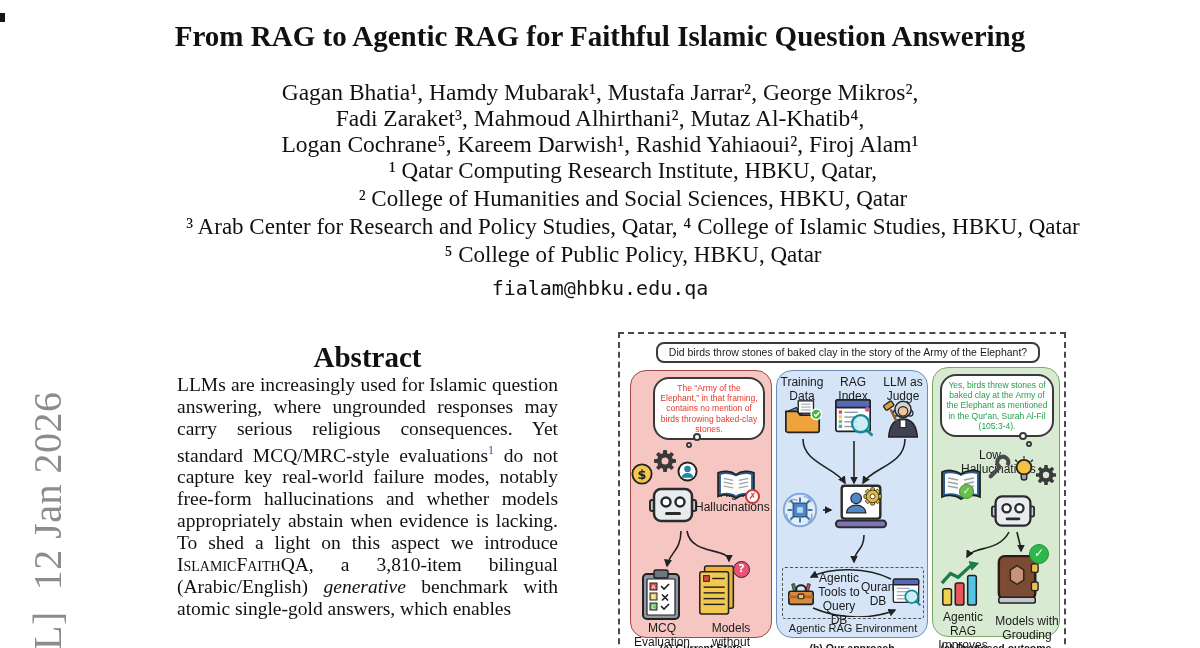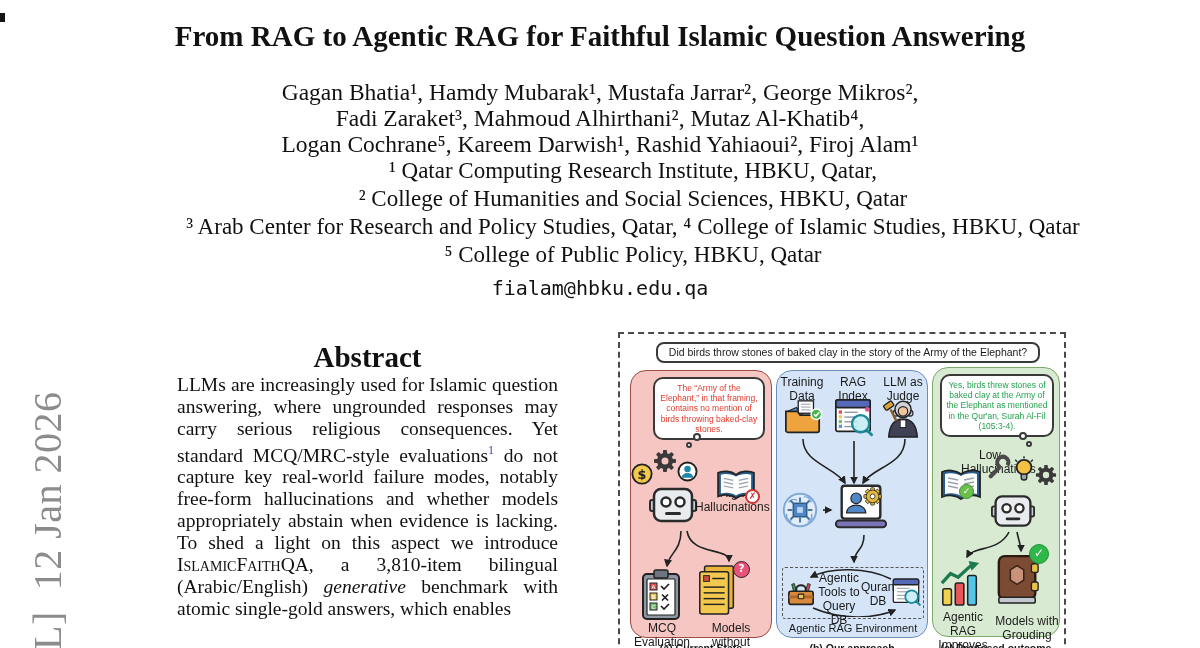--- a/index.html
+++ b/index.html
@@ -33,21 +33,21 @@
        font-family:"Liberation Sans","DejaVu Sans",sans-serif;color:#1a1a1a;}
   .qbox{position:absolute;left:36px;top:8px;width:384px;height:21px;background:#fff;
         border:2px solid #3a3a3a;border-radius:8px;box-sizing:border-box;
         font-size:10.5px;line-height:17px;text-align:center;}
   .panel{position:absolute;box-sizing:border-box;border-radius:16px;}
   .pa{left:10px;top:36px;width:142px;height:268px;background:var(--panel-a-bg,#f5c6c2);border:1.5px solid var(--panel-a-border,#9e4b44);}
   .pb{left:156px;top:36px;width:152px;height:268px;background:var(--panel-b-bg,#d5e5f7);border:1.5px solid var(--panel-b-border,#6c8ebf);}
   .pc{left:312px;top:33px;width:128px;height:270px;background:var(--panel-c-bg,#d9ead3);border:1.5px solid var(--panel-c-border,#7ca966);}
   .cap{position:absolute;top:308px;text-align:center;font-weight:bold;font-size:10.5px;}
   .capa{left:10px;width:142px;} .capb{left:156px;width:152px;} .capc{left:312px;width:128px;}
-  .bubble{position:absolute;background:#fff;border:2px solid #3a3a3a;border-radius:10px;
+  .bubble{position:absolute;background:#fff;border:2px solid #3a3a3a;border-radius:16px;
           box-sizing:border-box;padding:4px 2px;font-size:8.5px;line-height:1.2;text-align:center;}
   .bub-red{color:var(--red-text,#e03a2b);}
   .bub-green{color:var(--green-text,#23a14d);}
   .tailc{position:absolute;background:#fff;border:2px solid #3a3a3a;border-radius:50%;box-sizing:border-box;}
   .blabel{position:absolute;font-size:12px;line-height:1.18;text-align:center;}
   .envlabel{position:absolute;font-size:11px;line-height:1.15;text-align:center;}
   .subdash{position:absolute;left:5px;top:196px;width:142px;height:52px;border:1.5px dashed #555;border-radius:3px;box-sizing:border-box;}
   .badge{position:absolute;border-radius:50%;box-sizing:border-box;text-align:center;
          font-family:"DejaVu Sans",sans-serif;font-weight:bold;color:#fff;}
   .qbadge{width:17px;height:17px;background:#e8537a;border:1.5px solid #30222a;font-size:11px;line-height:14px;}

